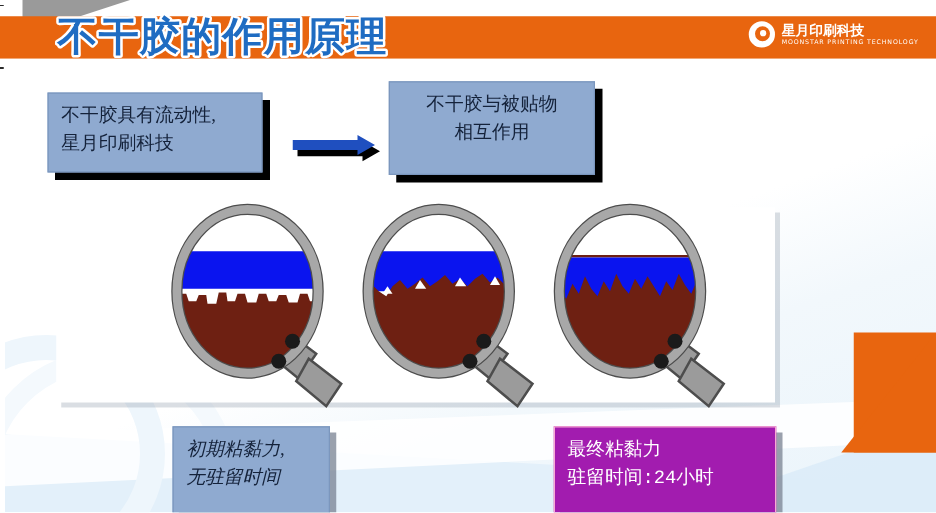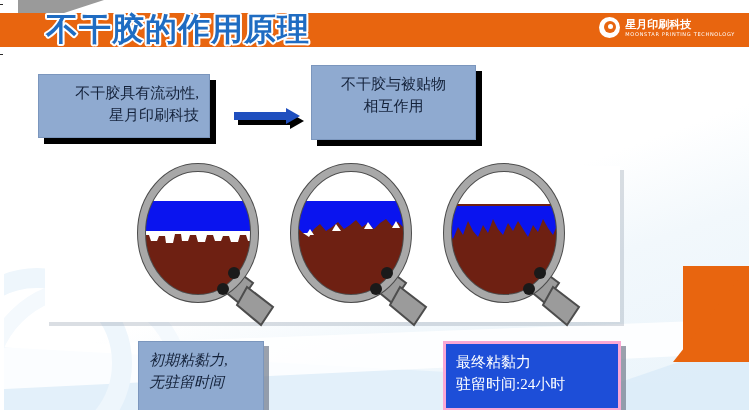--- a/index.html
+++ b/index.html
@@ -116,28 +116,28 @@
   
   .box{
     position:absolute;box-sizing:border-box;
     font-size:15px;line-height:1.45;
     padding:8px 10px 6px 10px;
   }
   .box-lightblue{
     background:#8FAAD0;border:1px solid #7b96bd;color:#14223a;
   }
   .box-darkblue{
-    background:#1d4ed8;border:3px solid #f9a8d4;color:#ffffff;
+    background:#a21caf;border:1px solid #f9a8d4;color:#ffffff;font-family:Liberation Mono, monospace;
   }
   .box-wrap{position:absolute;}
   .box-wrap .shd{
     position:absolute;background:#000000;
   }
 
-  #box-flow{left:38px;top:74px;width:172px;height:64px;text-align:right;}
+  #box-flow{left:38px;top:74px;width:172px;height:64px;}
   #box-inter{left:311px;top:65px;width:165px;height:75px;text-align:center;}
   #box-initial{left:138px;top:341px;width:146px;height:70px;font-style:italic;}
   #box-final{left:443px;top:341px;width:178px;height:70px;}
 
   .box-line{display:block;white-space:nowrap;}
 
   
   .arrow{
     position:absolute;left:234px;top:108px;width:82px;height:18px;
   }

